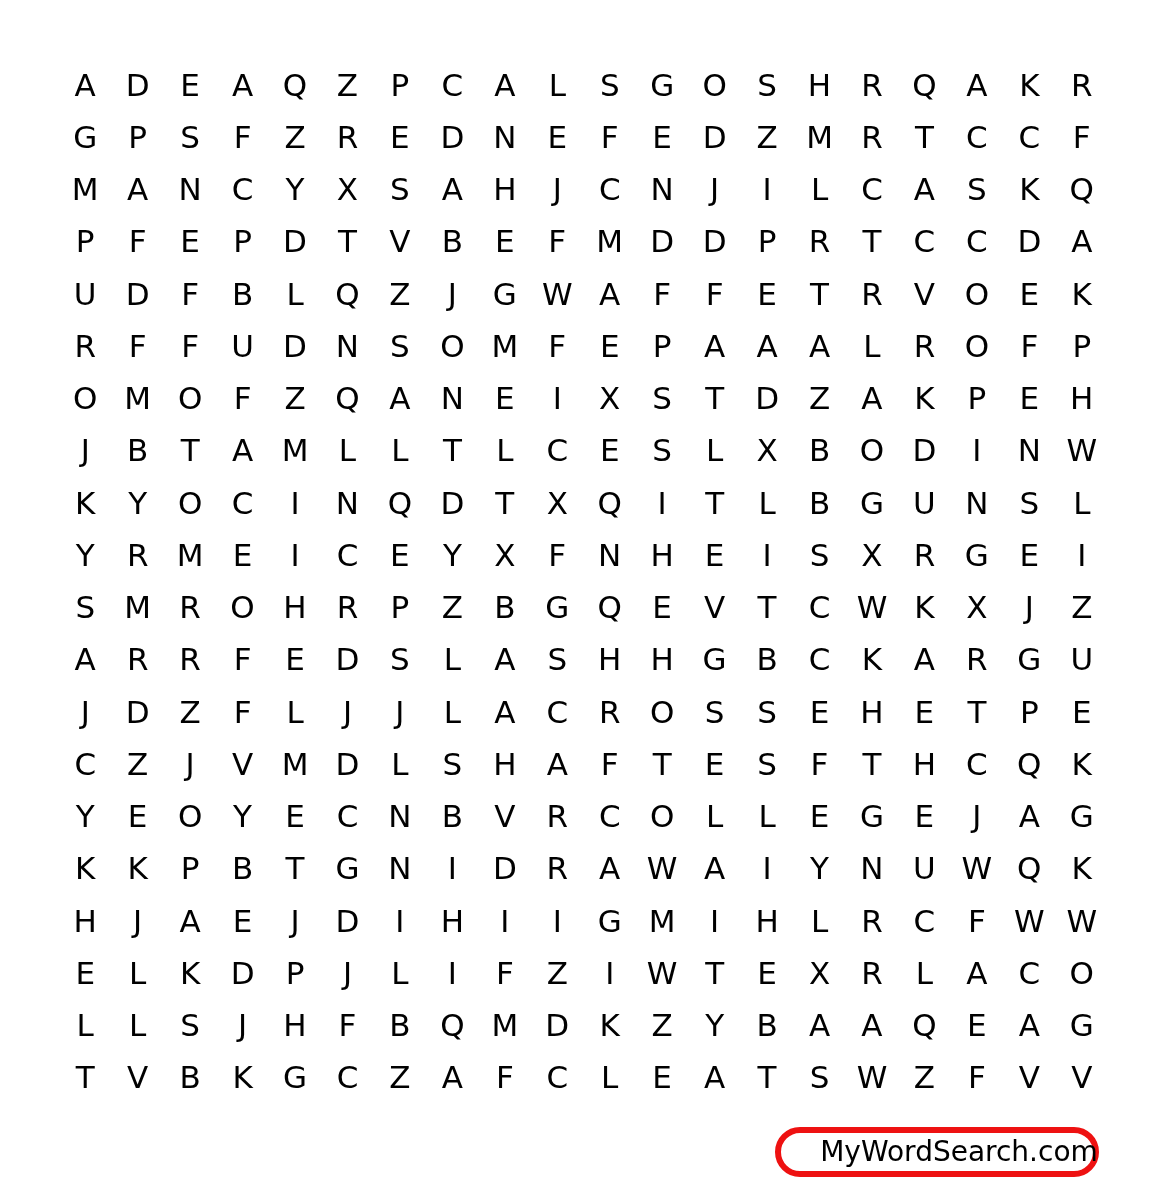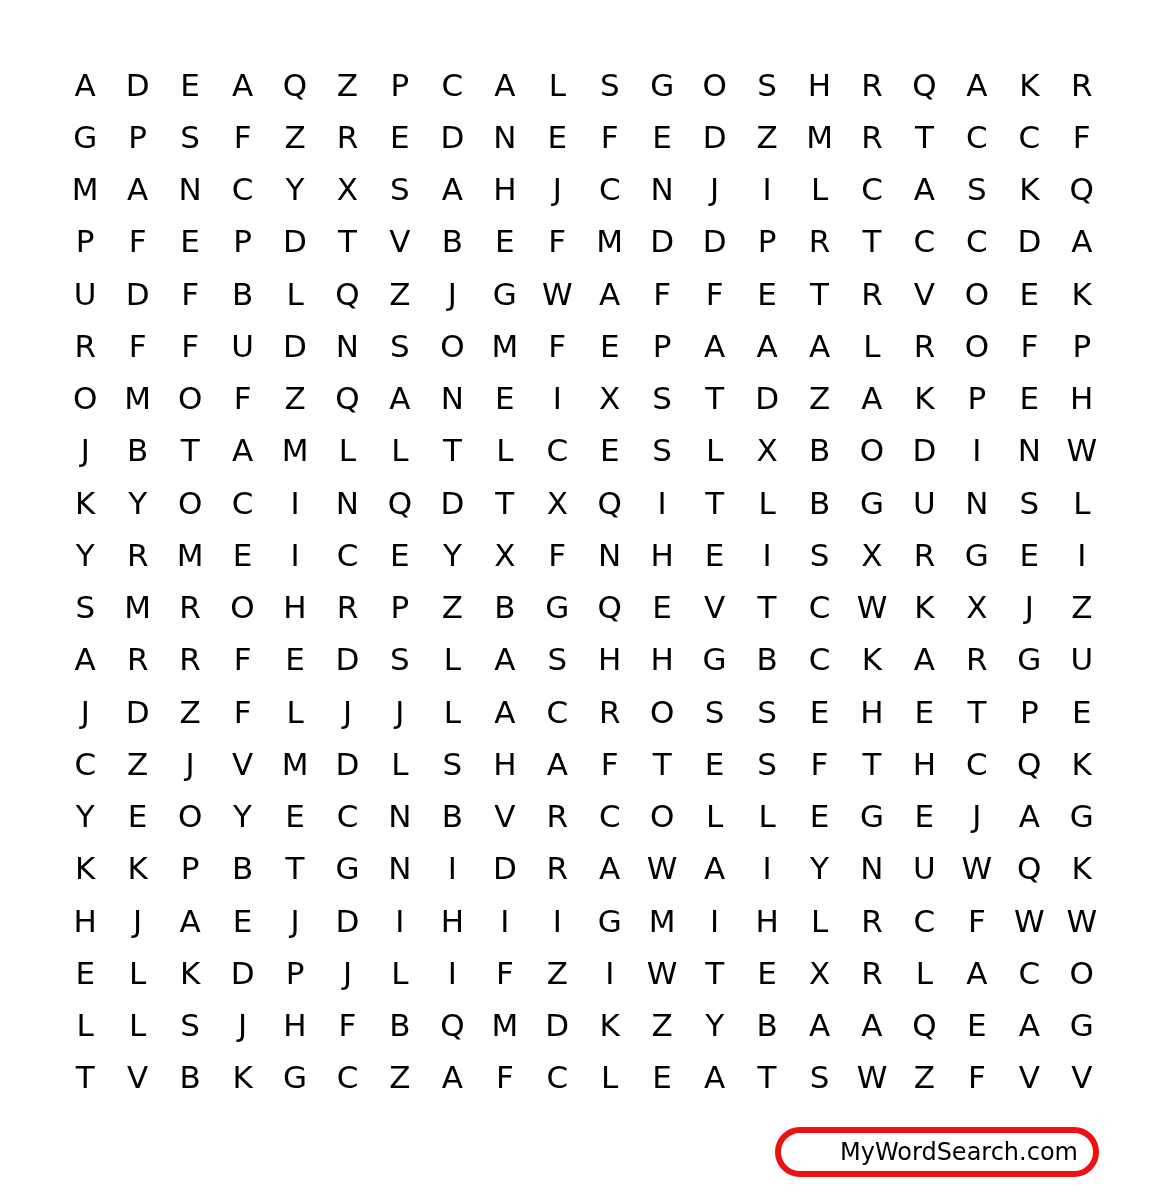--- a/index.html
+++ b/index.html
@@ -43,21 +43,21 @@
     border: 6px solid var(--accent-color, #ee1111);
     border-radius: 25px;
     background: #ffffff;
     display: flex;
     align-items: center;
     justify-content: center;
     text-decoration: none;
     cursor: pointer;
   }
   .logo-text {
-    font-size: 24px;
+    font-size: 28px;
     line-height: 1;
     color: var(--logo-text-color, #000000);
     white-space: nowrap;
     margin-left: 44px;
   }
 </style>
 </head>
 <body style="background: rgb(255, 255, 255);">
 
 <div class="page">

